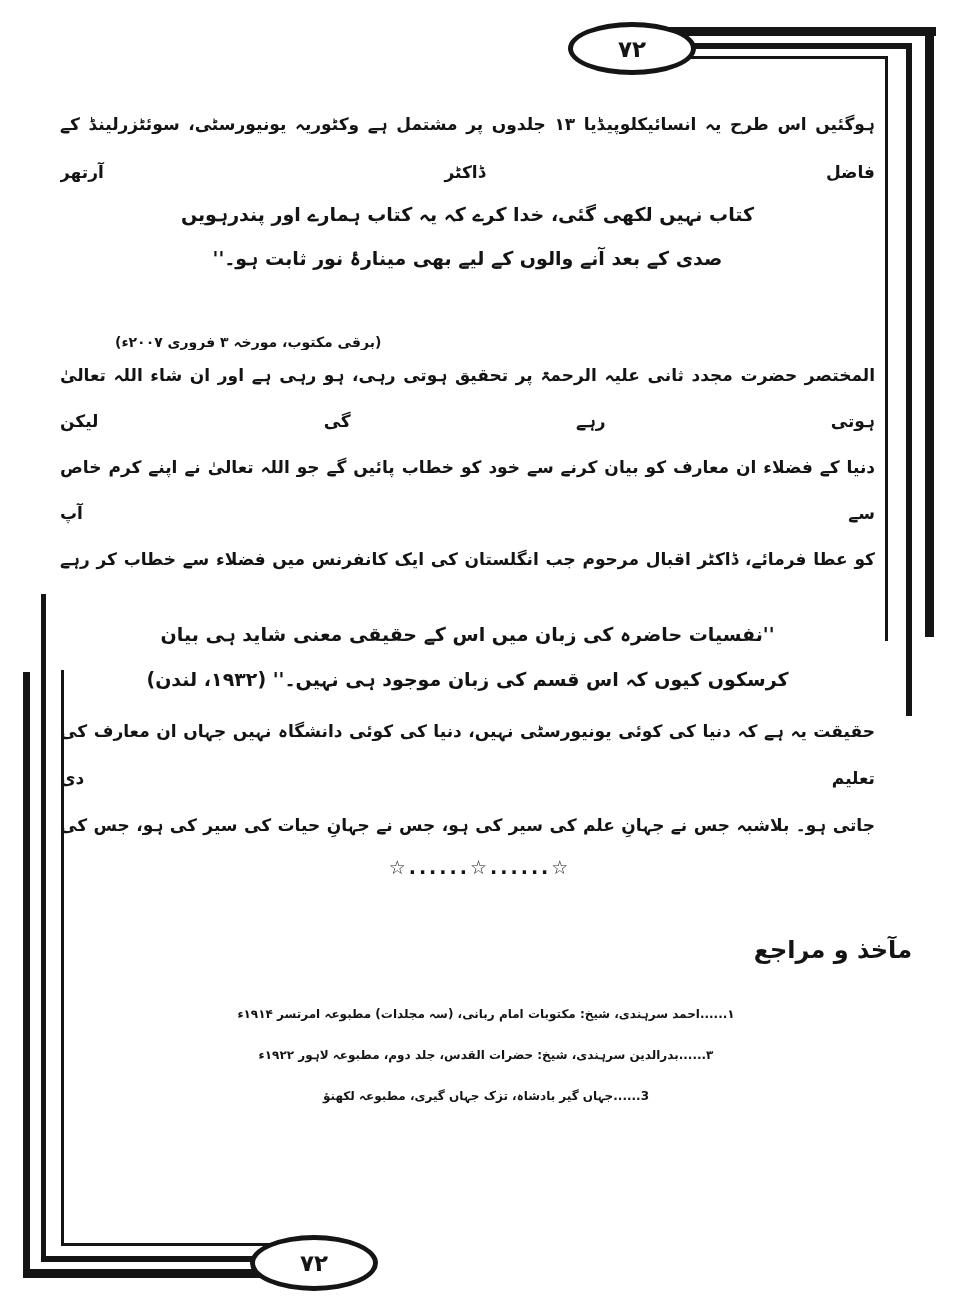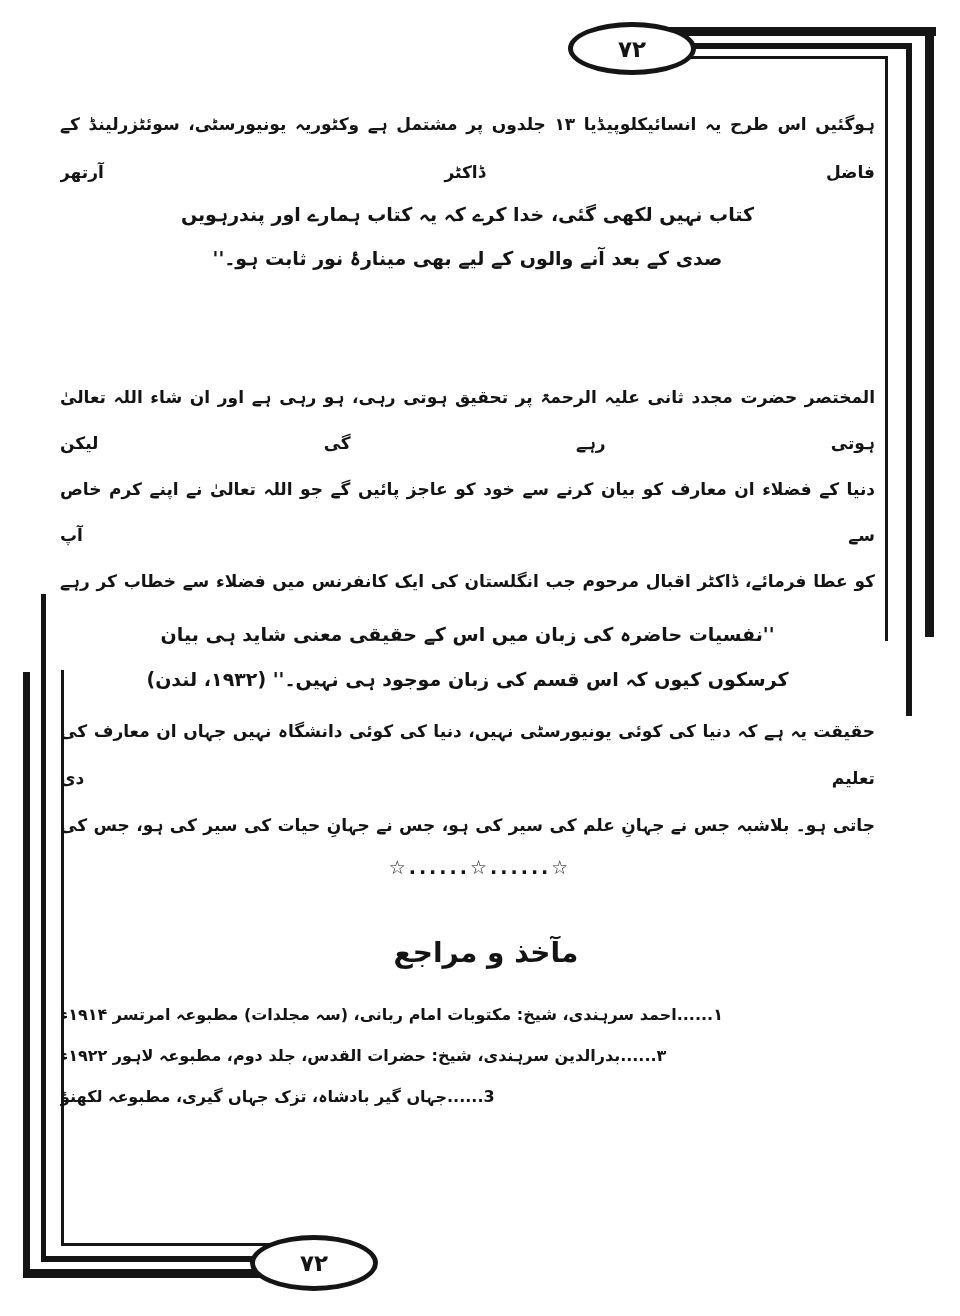--- a/index.html
+++ b/index.html
@@ -49,40 +49,40 @@
   .quote { left:105px; width:725px; }
   .quote .line { font-size:19px; line-height:44px; text-align:center; }
 
   .attribution {
     left:60px; top:334px; width:480px;
     font-size:14px; font-weight:bold; text-align:left; padding-left:55px;
   }
 
   .p1 { top:100px;  height:98px; }
   .q1 { top:192px; height:134px; }
-  .p2 { top:374px; height:232px; }
+  .p2 { top:352px; height:232px; }
   .p2 .line { line-height:46px; }
   .q2 { top:612px; height:92px; }
   .q2 .line { line-height:45px; }
   .p3 { top:708px; height:142px; }
   .p3 .line { line-height:47px; }
 
   .divider {
     left:0; top:856px; width:960px; text-align:center;
     font-size:19px; letter-spacing:3px; font-weight:bold;
   }
 
   .ref-heading {
     left:60px; top:936px; width:852px;
-    font-size:28px; font-weight:bold; text-align:center;
+    font-size:24px; font-weight:bold; text-align:right;
   }
   .ref-list { left:60px; top:994px; width:852px; height:210px; }
   .ref-item {
-    font-size:16px; font-weight:bold; line-height:41px;
-    text-align:left; white-space:nowrap; overflow:hidden; direction:rtl;
+    font-size:12px; font-weight:bold; line-height:41px;
+    text-align:center; white-space:nowrap; overflow:hidden; direction:rtl;
   }
 </style>
 </head>
 <body>
 
 <div class="page">
 
   <div class="ln t-h-outer"></div>
   <div class="ln t-h-mid"></div>
   <div class="ln t-h-inner"></div>
@@ -107,24 +107,25 @@
   <div class="block body-text p1">
     <div class="line jline">ہوگئیں اس طرح یہ انسائیکلوپیڈیا ۱۳ جلدوں پر مشتمل ہے وکٹوریہ یونیورسٹی، سوئٹزرلینڈ کے فاضل ڈاکٹر آرتھر</div>
     <div class="line cline">بیور کو جب یہ انسائیکلوپیڈیا بھیجا گیا تو انہوں نے تحریر کیا:۔</div>
   </div>
 
   <div class="block quote q1">
     <div class="line">کتاب نہیں لکھی گئی، خدا کرے کہ یہ کتاب ہمارے اور پندرہویں</div>
     <div class="line">صدی کے بعد آنے والوں کے لیے بھی مینارۂ نور ثابت ہو۔''</div>
   </div>
 
+  <div class="block attribution">(برقی مکتوب، مورخہ ۳ فروری ۲۰۰۷ء)</div>
 
   <div class="block body-text p2">
     <div class="line jline">المختصر حضرت مجدد ثانی علیہ الرحمۃ پر تحقیق ہوتی رہی، ہو رہی ہے اور ان شاء اللہ تعالیٰ ہوتی رہے گی لیکن</div>
-    <div class="line jline">دنیا کے فضلاء ان معارف کو بیان کرنے سے خود کو عاجز پائیں گے جو اللہ تعالیٰ نے اپنے کرم خاص سے آپ</div>
+    <div class="line jline">دنیا کے فضلاء ان معارف کو بیان کرنے سے خود کو خطاب پائیں گے جو اللہ تعالیٰ نے اپنے کرم خاص سے آپ</div>
     <div class="line jline">کو عطا فرمائے، ڈاکٹر اقبال مرحوم جب انگلستان کی ایک کانفرنس میں فضلاء سے خطاب کر رہے تھے تو</div>
 
   </div>
 
   <div class="block quote q2">
     <div class="line">''نفسیات حاضرہ کی زبان میں اس کے حقیقی معنی شاید ہی بیان</div>
     <div class="line">کرسکوں کیوں کہ اس قسم کی زبان موجود ہی نہیں۔'' (۱۹۳۲، لندن)</div>
   </div>
 
   <div class="block body-text p3">

